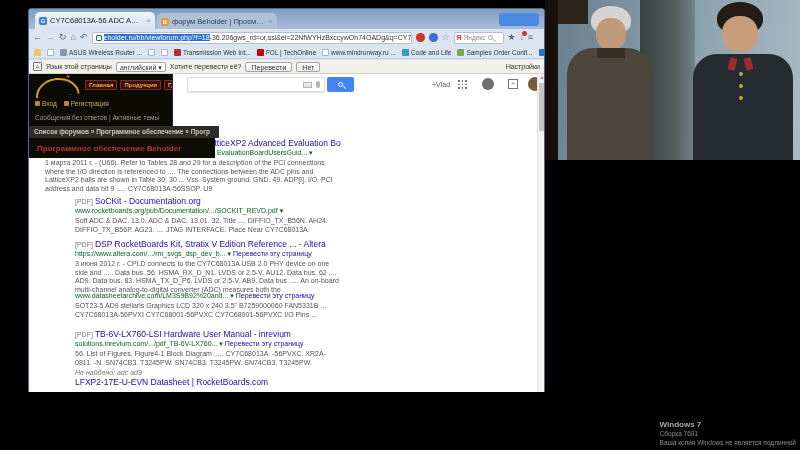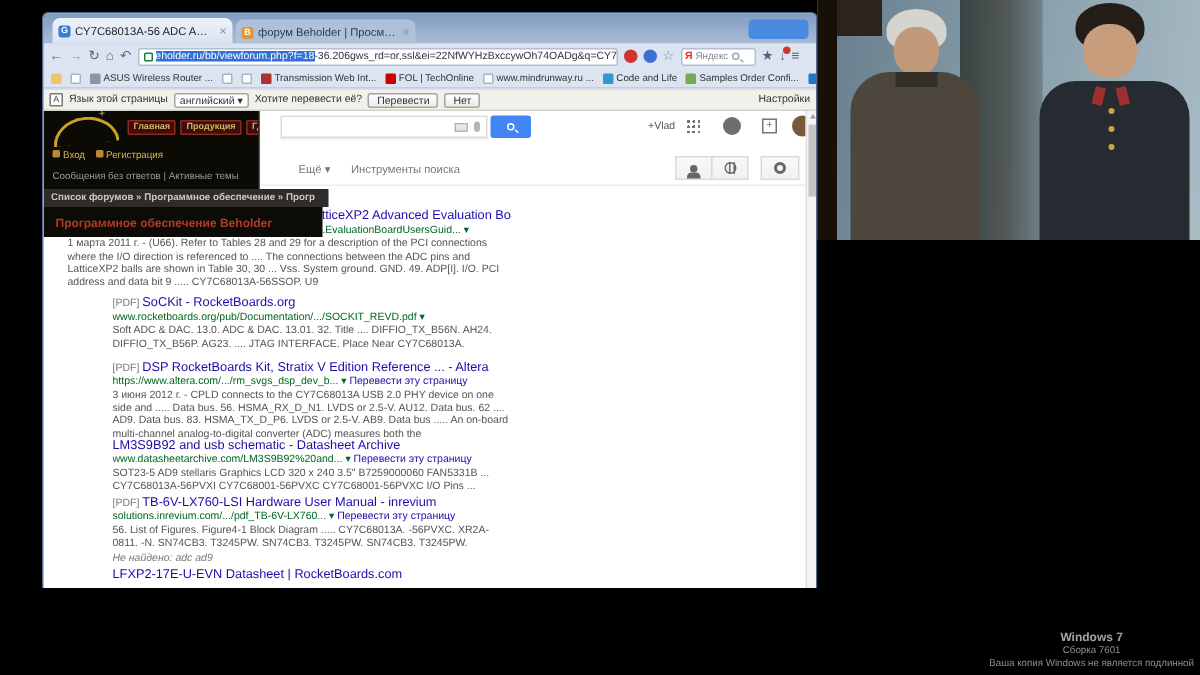--- a/index.html
+++ b/index.html
@@ -21,21 +21,21 @@
   #man2{left:148px;top:2px;width:100px;height:158px;}
   #man2 .hair{position:absolute;left:24px;top:0;width:46px;height:32px;border-radius:50% 50% 42% 42%;background:#241d17;}
   #man2 .face{position:absolute;left:29px;top:14px;width:36px;height:36px;border-radius:46%;background:#c79d7c;}
   #man2 .body{position:absolute;left:0;top:52px;width:100px;height:106px;border-radius:24px 24px 0 0;background:#262a31;}
   #man2 .tab1,#man2 .tab2{position:absolute;top:56px;width:7px;height:12px;background:#9e2f2f;}
   #man2 .tab1{left:36px;transform:rotate(14deg);}
   #man2 .tab2{left:52px;transform:rotate(-14deg);}
   #man2 .btn{position:absolute;left:46px;width:4px;height:4px;border-radius:50%;background:#c9a63f;}
 
   
-  #watermark{right:4px;bottom:2px;text-align:center;color:#8f8f8f;font-size:6.5px;line-height:1.35;}
+  #watermark{right:4px;bottom:2px;text-align:left;color:#8f8f8f;font-size:6.5px;line-height:1.35;}
   #watermark .w1{font-size:8px;color:#a5a5a5;font-weight:bold;}
 
   
   #win{left:28px;top:8px;width:517px;height:384px;background:#d8e1ee;border:1px solid #51688c;border-bottom:0;border-radius:4px 4px 0 0;overflow:hidden;}
   #tabstrip{left:0;top:0;width:100%;height:20px;background:linear-gradient(#7f9cc0,#a9bcd6);}
   .tab{position:absolute;height:17px;border-radius:5px 5px 0 0;font-size:7.5px;display:flex;align-items:center;padding:0 4px;gap:3px;overflow:hidden;white-space:nowrap;}
   #tab1{left:6px;top:3px;width:120px;background:linear-gradient(#eef3fa,#d9e3f1);color:#222;z-index:2;}
   #tab2{left:128px;top:4px;width:120px;background:#afc1d9;color:#2c3c52;}
   .fav{width:8px;height:8px;border-radius:2px;flex:0 0 auto;font-size:6px;color:#fff;display:flex;align-items:center;justify-content:center;font-weight:bold;}
   #tab1 .fav{background:#3a7bd5;}
@@ -310,51 +310,37 @@
         </div>
         <div id="gbtn">
             <span class="mag"></span>
           </div>
         <span id="plusvlad">+Vlad</span>
         <span id="gridico"></span>
         <span id="notif"></span>
         <span id="sharebox">+</span>
         <span id="avatar"></span>
       </div>
-      <div id="gtoolbar" class="abs">
-        <span id="more">Ещё ▾</span>
-        <span id="stools">Инструменты поиска</span>
-        <div class="gtb" id="btn-person">
-            <span class="persico"></span>
-          </div>
-        <div class="gtb" id="btn-globe">
-            <span class="globico"></span>
-          </div>
-        <div class="gtb" id="btn-gear">
-            <span class="gearico"></span>
-          </div>
-      </div>
 
       <div class="result" id="r1">
         <div class="r-title">LatticeXP2 Advanced Evaluation Board User's Guide</div>
         <div class="r-url"><span>...lvxl.EvaluationBoardUsersGuid... ▾</span></div>
         <div class="r-snippet">1 марта 2011 г. - (U66). Refer to Tables 28 and 29 for a description of the PCI connections where the I/O direction is referenced to .... The connections between the ADC pins and LatticeXP2 balls are shown in Table 30, 30 ... Vss. System ground. GND. 49. ADP[I]. I/O. PCI address and data bit 9 ..... CY7C68013A-56SSOP. U9</div>
       </div>
       <div class="result" id="r2">
-        <div class="r-title"><span class="badge">[PDF]</span><span>SoCKit - RocketBoards.org</span></div>
+        <div class="r-title"><span class="badge">[PDF]</span><span>SoCKit - Documentation.org</span></div>
         <div class="r-url"><span>www.rocketboards.org/pub/Documentation/.../SOCKIT_REVD.pdf ▾</span></div>
         <div class="r-snippet">Soft ADC &amp; DAC. 13.0. ADC &amp; DAC. 13.01. 32. Title .... DIFFIO_TX_B56N. AH24. DIFFIO_TX_B56P. AG23. .... JTAG INTERFACE. Place Near CY7C68013A.</div>
       </div>
       <div class="result" id="r3">
         <div class="r-title"><span class="badge">[PDF]</span><span>DSP RocketBoards Kit, Stratix V Edition Reference ... - Altera</span></div>
         <div class="r-url"><span>https://www.altera.com/.../rm_svgs_dsp_dev_b... ▾</span> <span class="trans">Перевести эту страницу</span></div>
         <div class="r-snippet">3 июня 2012 г. - CPLD connects to the CY7C68013A USB 2.0 PHY device on one side and ..... Data bus. 56. HSMA_RX_D_N1. LVDS or 2.5-V. AU12. Data bus. 62 .... AD9. Data bus. 83. HSMA_TX_D_P6. LVDS or 2.5-V. AB9. Data bus ..... An on-board multi-channel analog-to-digital converter (ADC) measures both the</div>
       </div>
       <div class="result" id="r4">
-        <div class="r-title">LM3S9B92 and usb schematic - Datasheet Archive</div>
         <div class="r-url"><span>www.datasheetarchive.com/LM3S9B92%20and... ▾</span> <span class="trans">Перевести эту страницу</span></div>
         <div class="r-snippet">SOT23-5 AD9 stellaris Graphics LCD 320 x 240 3.5" B7259000060 FAN5331B ... CY7C68013A-56PVXI CY7C68001-56PVXC CY7C68001-56PVXC I/O Pins ...</div>
       </div>
       <div class="result" id="r5">
         <div class="r-title"><span class="badge">[PDF]</span><span>TB-6V-LX760-LSI Hardware User Manual - inrevium</span></div>
         <div class="r-url"><span>solutions.inrevium.com/.../pdf_TB-6V-LX760... ▾</span> <span class="trans">Перевести эту страницу</span></div>
         <div class="r-snippet">56. List of Figures. Figure4-1 Block Diagram ..... CY7C68013A. -56PVXC. XR2A-0811. -N. SN74CB3. T3245PW. SN74CB3. T3245PW. SN74CB3. T3245PW.</div>
         <div class="r-notfound">Не найдено: adc ad9</div>
       </div>
       <div class="result" id="r6">

